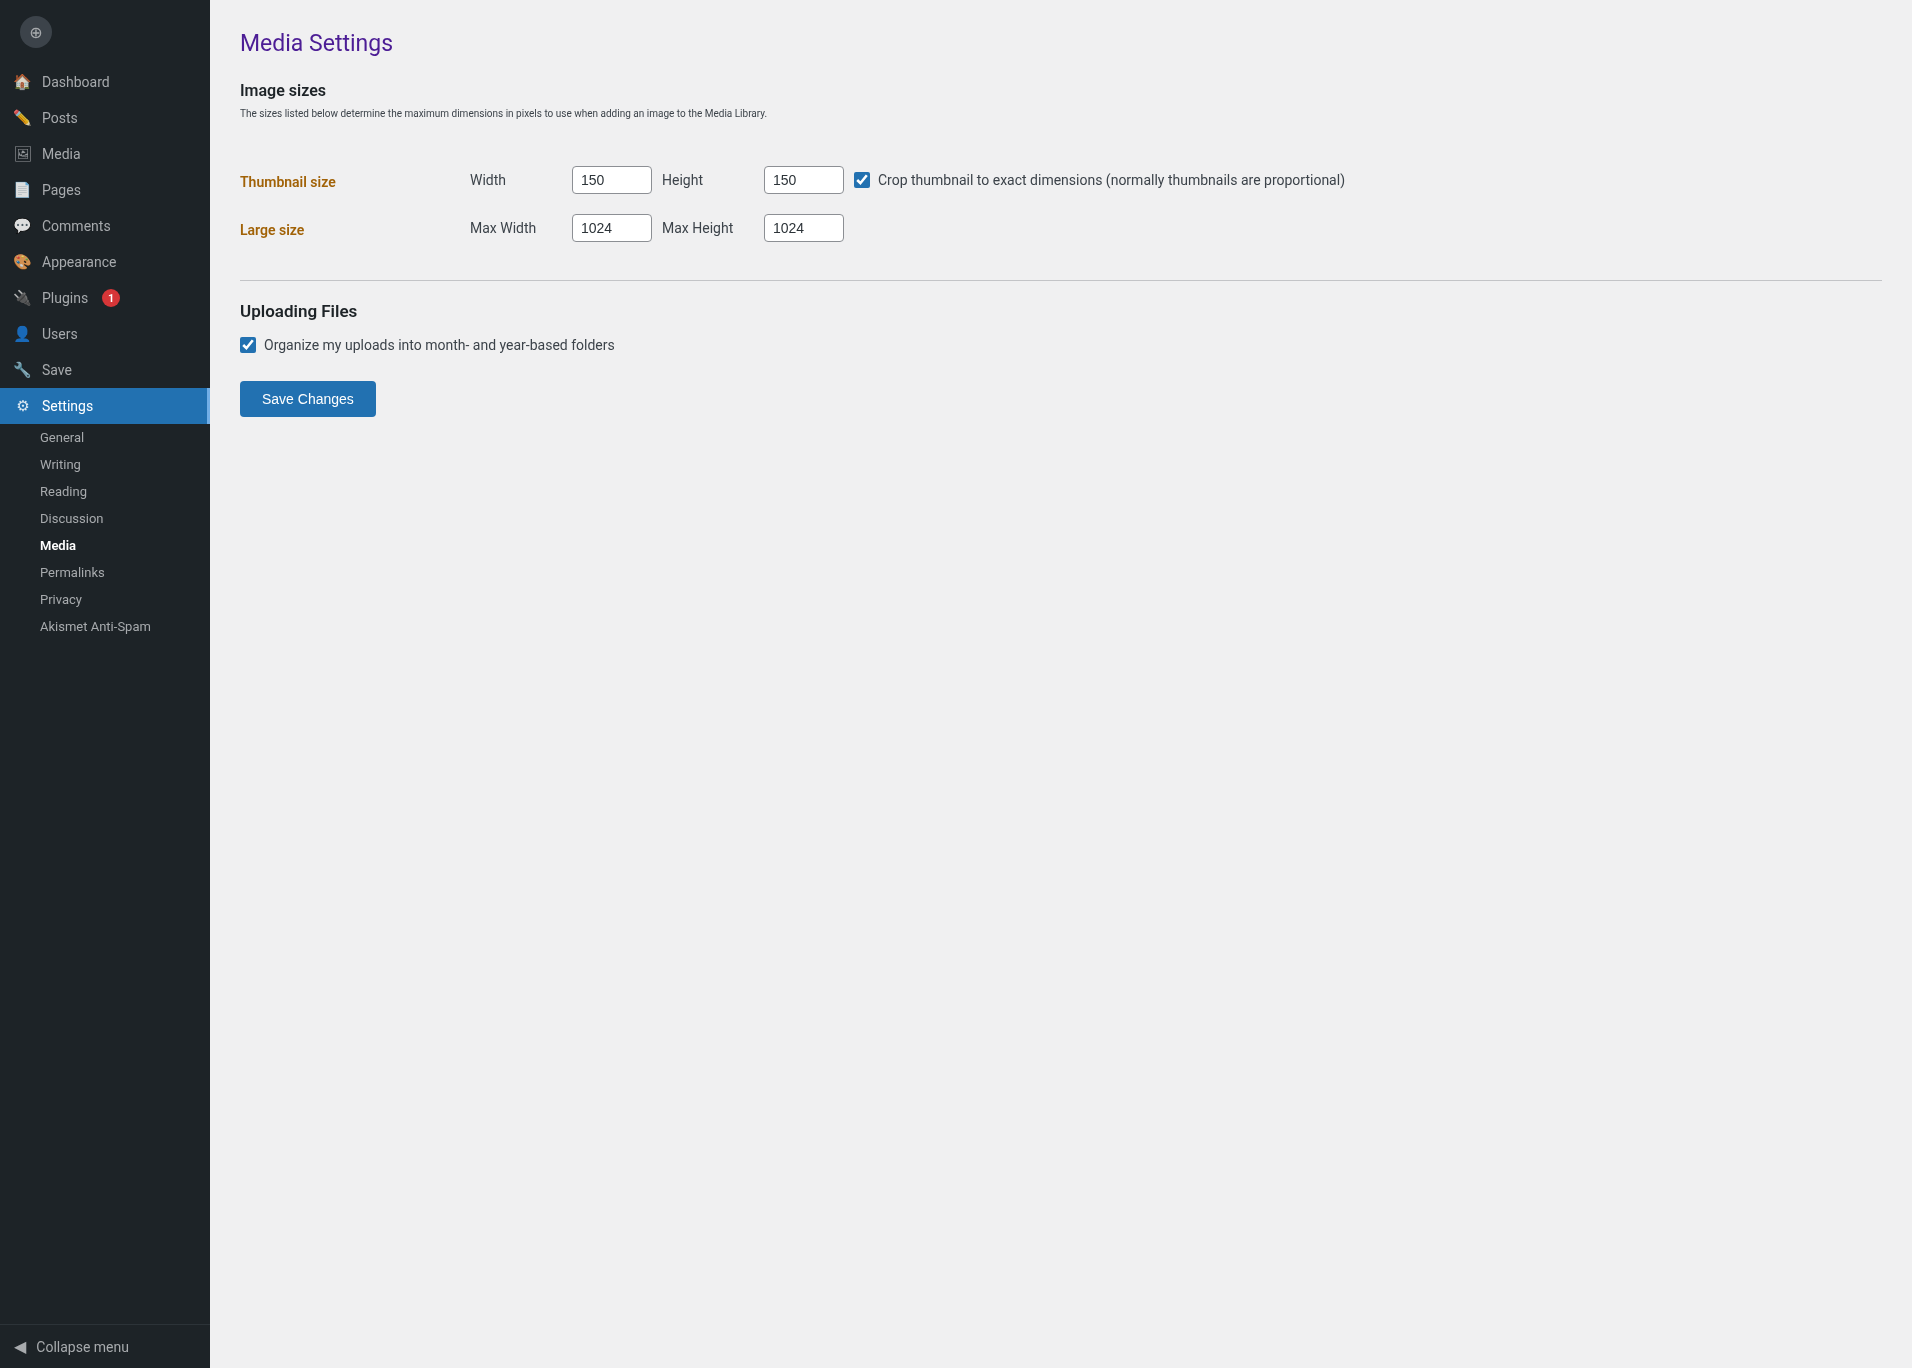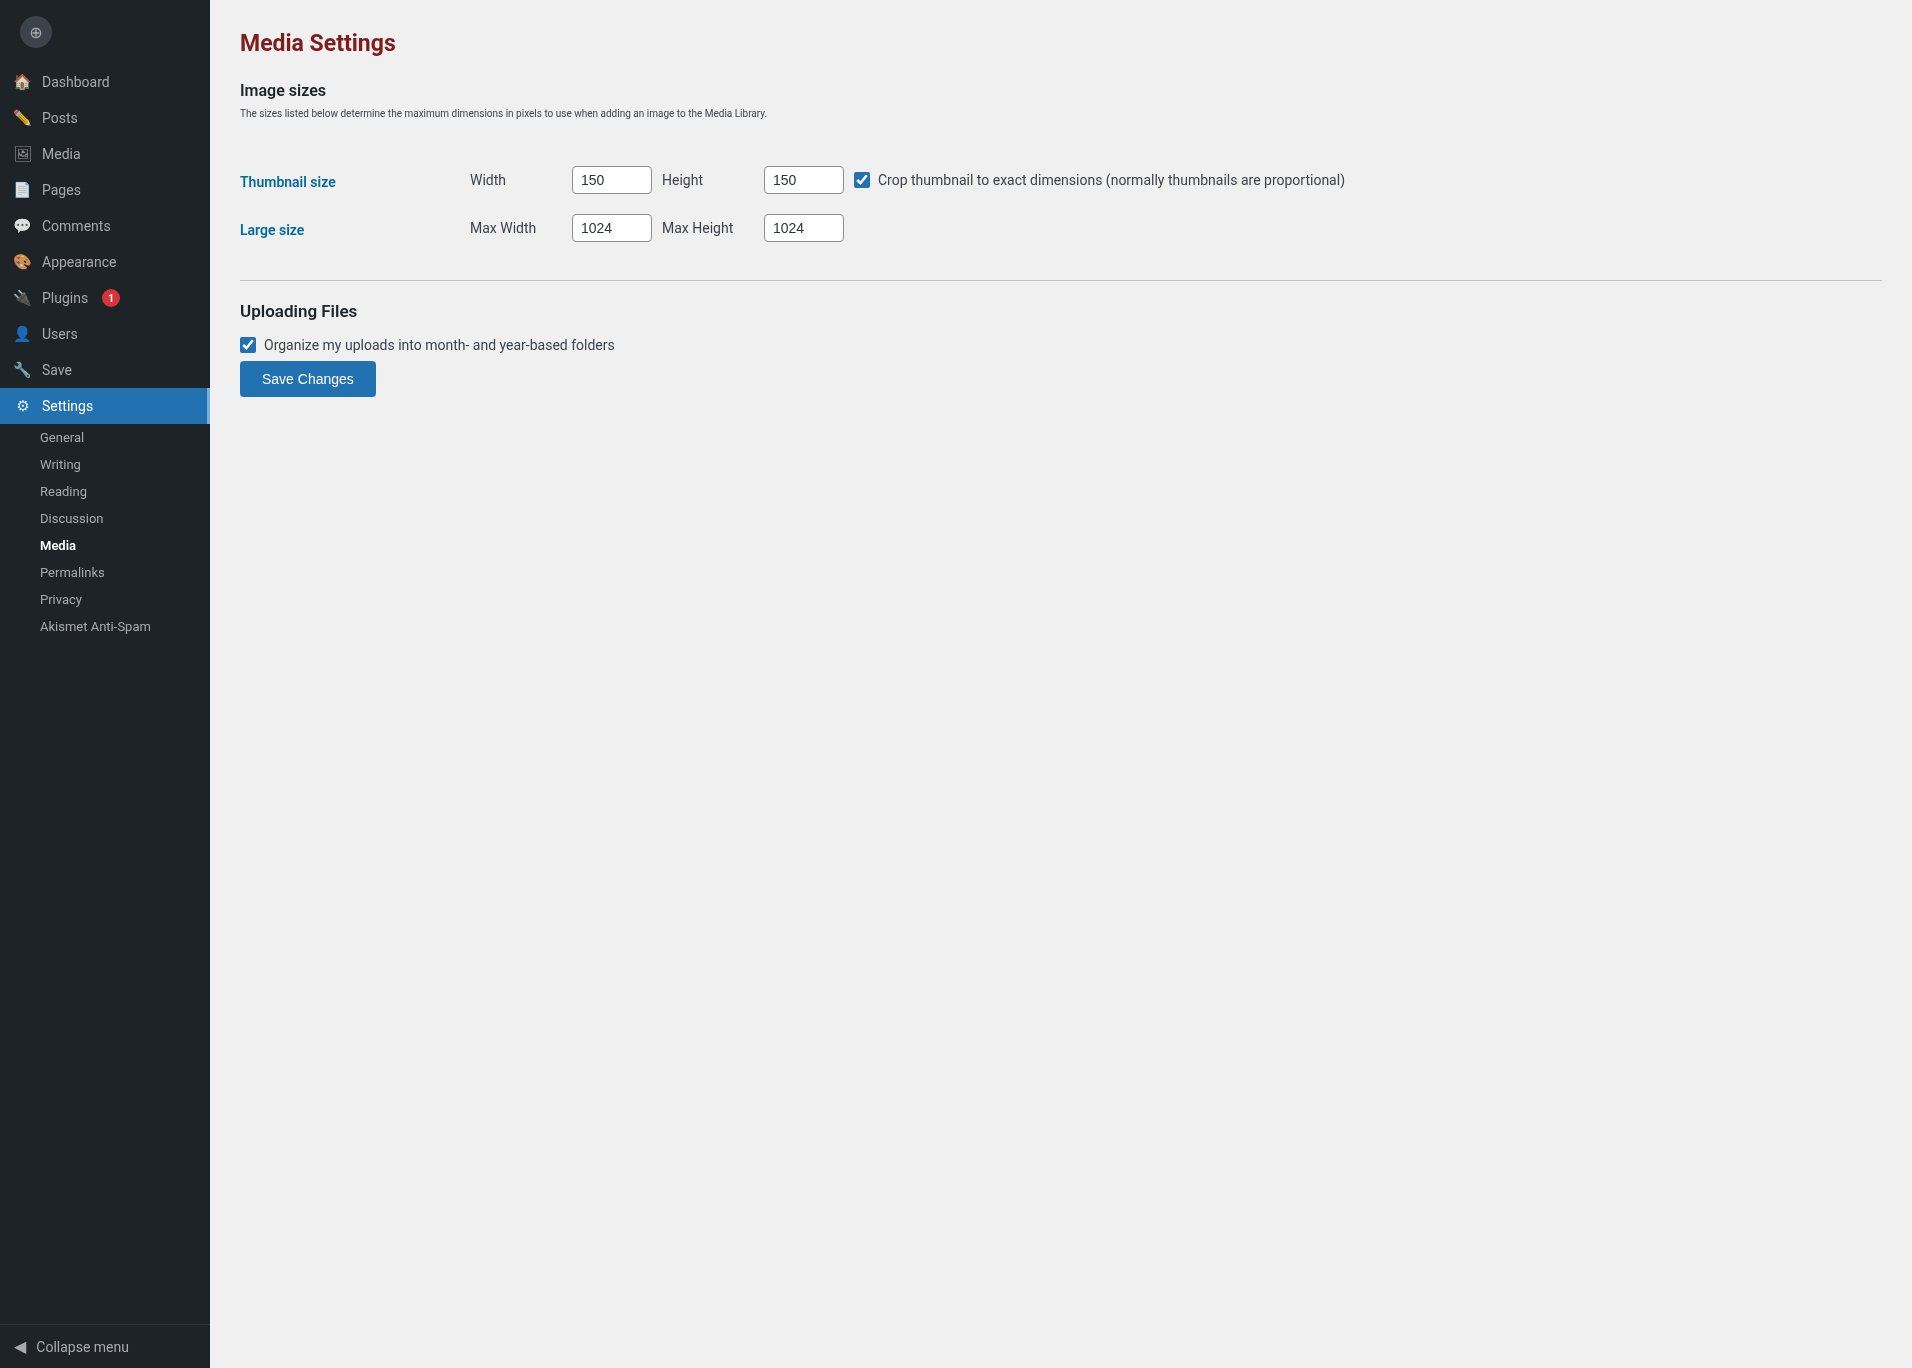--- a/index.html
+++ b/index.html
@@ -102,22 +102,22 @@
     
     #main {
       flex: 1;
       overflow-y: auto;
       background: #f0f0f1;
       padding: 30px 30px 50px 30px;
     }
 
     h1.page-title {
       font-size: 23px;
-      font-weight: 700;
-      color: #7f1d1d;
+      font-weight: 400;
+      color: #4c1d95;
       margin-bottom: 24px;
     }
 
     .settings-section {
       margin-bottom: 28px;
     }
     .settings-section h2 {
       font-size: 16px;
       font-weight: 600;
       color: #1d2327;
@@ -133,21 +133,21 @@
     .form-table {
       width: 100%;
       border-collapse: collapse;
     }
     .form-table tr td {
       padding: 10px 10px 10px 0;
       vertical-align: top;
     }
     .form-table .row-label {
       font-weight: 600;
-      color: #0369a1;
+      color: #a16207;
       width: 220px;
       vertical-align: top;
       padding-top: 18px;
     }
     .form-table .row-content {
       padding-left: 10px;
     }
     .field-group {
       display: flex;
       flex-direction: row;
@@ -199,21 +199,21 @@
 
     .save-btn {
       background: #2271b1;
       color: #fff;
       border: none;
       border-radius: 4px;
       padding: 10px 22px;
       font-size: 14px;
       font-weight: 500;
       cursor: pointer;
-      margin-top: 8px;
+      margin-top: 28px;
     }
 
     .uploading-section h2 {
       font-size: 17px;
       font-weight: 600;
       color: #1d2327;
       margin-bottom: 16px;
     }
   </style>
 </head>

